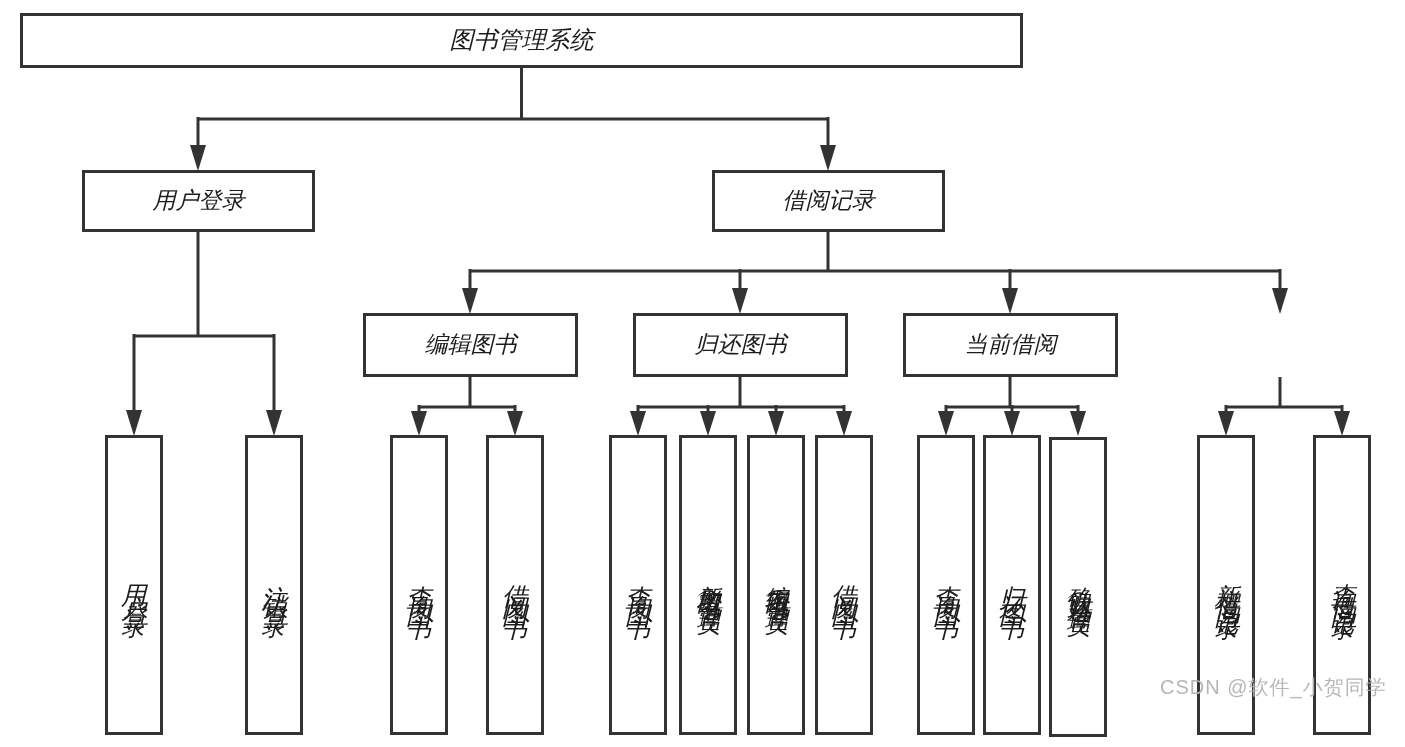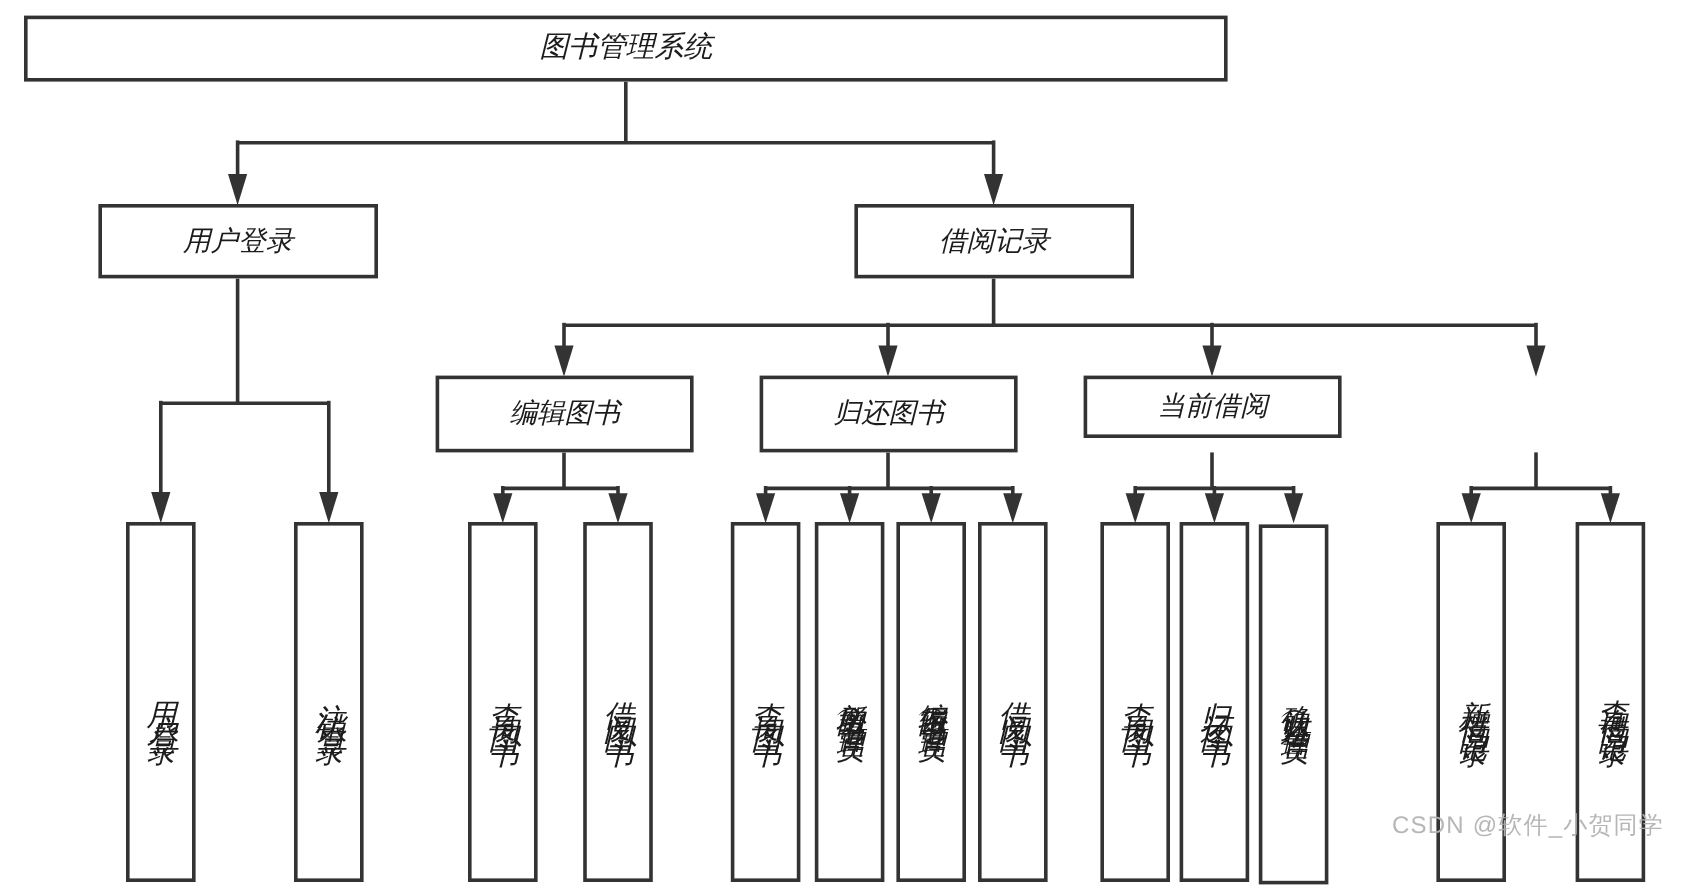--- a/index.html
+++ b/index.html
@@ -143,21 +143,21 @@
     </g>
   </svg>
 
   <div class="node root" style="left:20px; top:13px; width:1003px; height:55px;">图书管理系统</div>
 
   <div class="node" style="left:82px; top:170px; width:233px; height:62px;">用户登录</div>
   <div class="node" style="left:712px; top:170px; width:233px; height:62px;">借阅记录</div>
 
   <div class="node" style="left:363px; top:313px; width:215px; height:64px;">编辑图书</div>
   <div class="node" style="left:633px; top:313px; width:215px; height:64px;">归还图书</div>
-  <div class="node" style="left:903px; top:313px; width:215px; height:52px;">当前借阅</div>
+  <div class="node" style="left:903px; top:313px; width:215px; height:64px;">当前借阅</div>
 
   <div class="node vnode" style="left:105px; top:435px; width:58px; height:300px;">用户登录</div>
   <div class="node vnode" style="left:245px; top:435px; width:58px; height:300px;">注销登录</div>
 
   <div class="node vnode" style="left:390px; top:435px; width:58px; height:300px;">查询图书</div>
   <div class="node vnode" style="left:486px; top:435px; width:58px; height:300px;">借阅图书</div>
 
   <div class="node vnode" style="left:609px; top:435px; width:58px; height:300px;">查询图书</div>
   <div class="node vnode tight" style="left:679px; top:435px; width:58px; height:300px;">新增图书（管理员）</div>
   <div class="node vnode tight" style="left:747px; top:435px; width:58px; height:300px;">编辑图书（管理员）</div>

